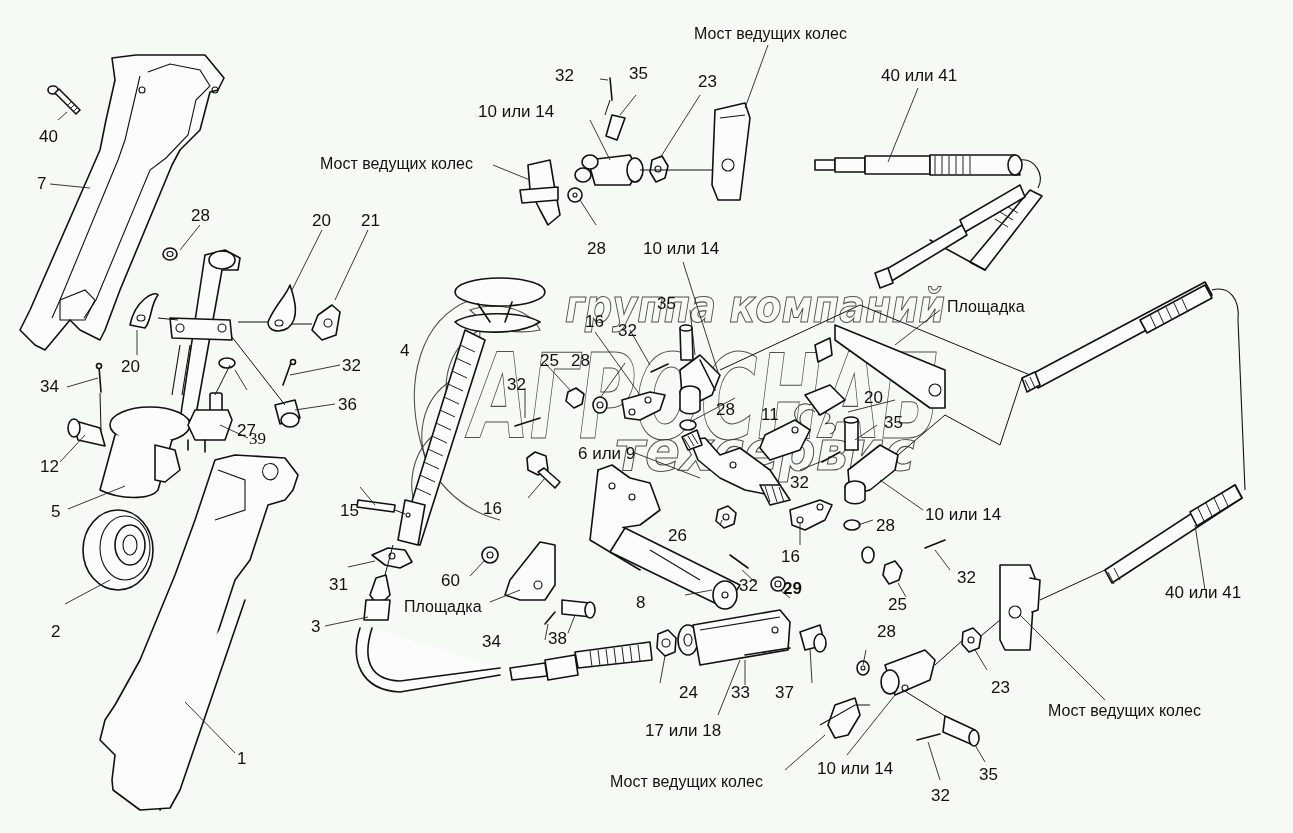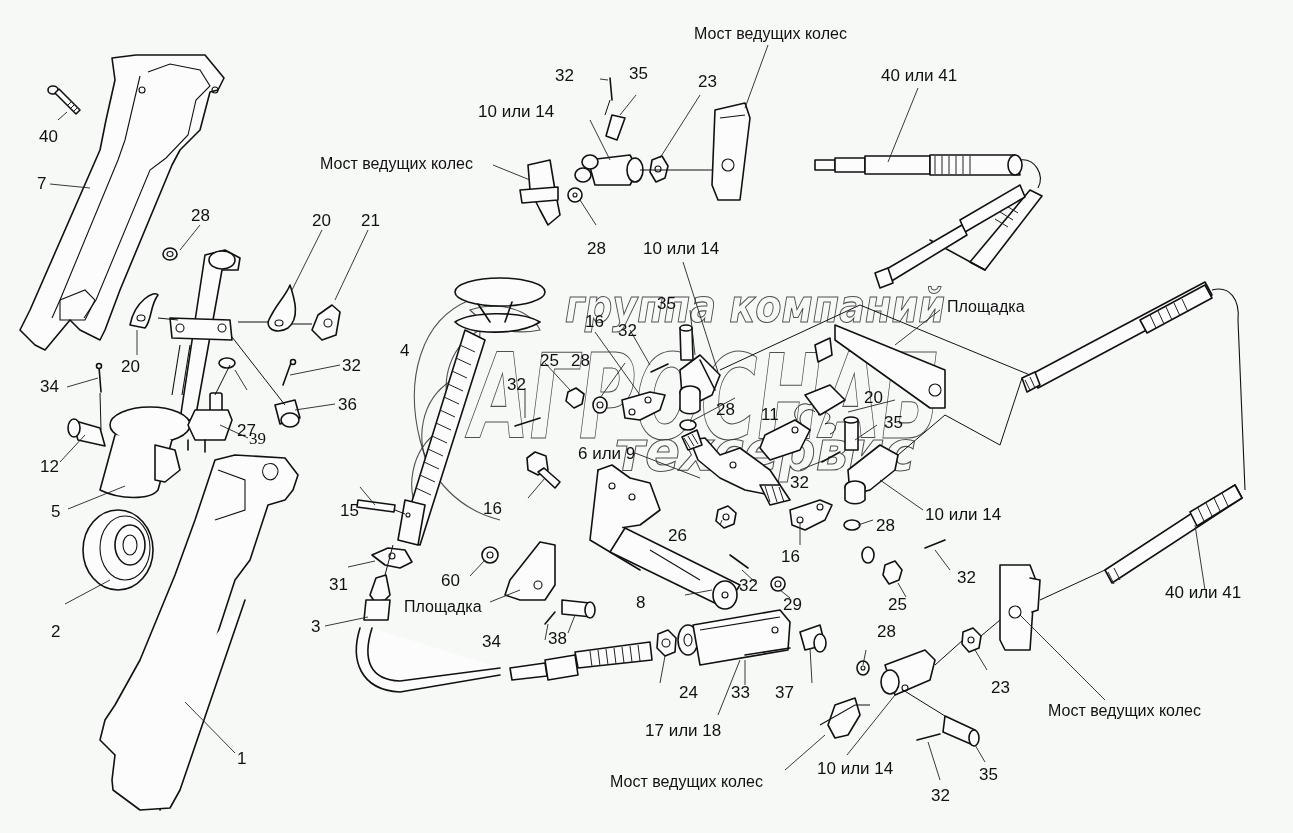--- a/index.html
+++ b/index.html
@@ -518,21 +518,21 @@
   <span class="callout" style="left:925px;top:506px;">10 или 14</span>
   <span class="callout" style="left:668px;top:527px;">26</span>
   <span class="callout" style="left:781px;top:548px;">16</span>
   <span class="callout" style="left:876px;top:517px;">28</span>
   <span class="callout" style="left:957px;top:569px;">32</span>
   <span class="callout" style="left:888px;top:596px;">25</span>
   <span class="callout" style="left:441px;top:572px;">60</span>
   <span class="callout note" style="left:404px;top:599px;">Площадка</span>
   <span class="callout" style="left:636px;top:594px;">8</span>
   <span class="callout" style="left:739px;top:577px;">32</span>
-  <span class="callout" style="left:783px;top:596px;">29</span>
+  <span class="callout" style="left:783px;top:580px;font-weight:bold;">29</span>
   <span class="callout" style="left:482px;top:633px;">34</span>
   <span class="callout" style="left:548px;top:630px;">38</span>
   <span class="callout" style="left:679px;top:684px;">24</span>
   <span class="callout" style="left:731px;top:684px;">33</span>
   <span class="callout" style="left:775px;top:684px;">37</span>
   <span class="callout" style="left:645px;top:722px;">17 или 18</span>
   <span class="callout" style="left:877px;top:623px;">28</span>
   <span class="callout" style="left:991px;top:679px;">23</span>
   <span class="callout" style="left:1165px;top:584px;">40 или 41</span>
   <span class="callout note" style="left:1048px;top:703px;">Мост ведущих колес</span>

